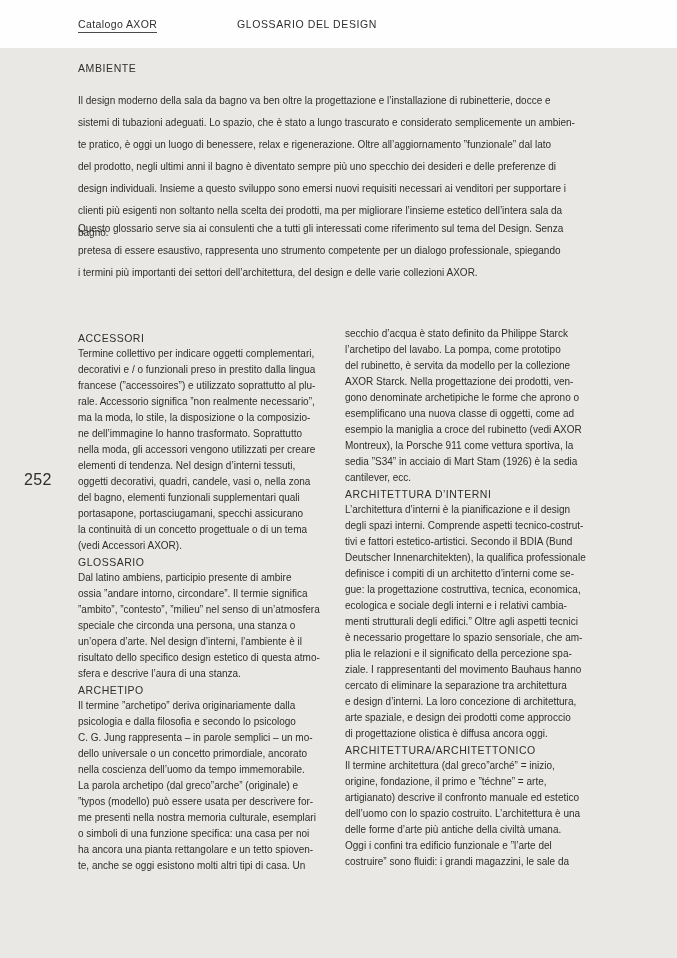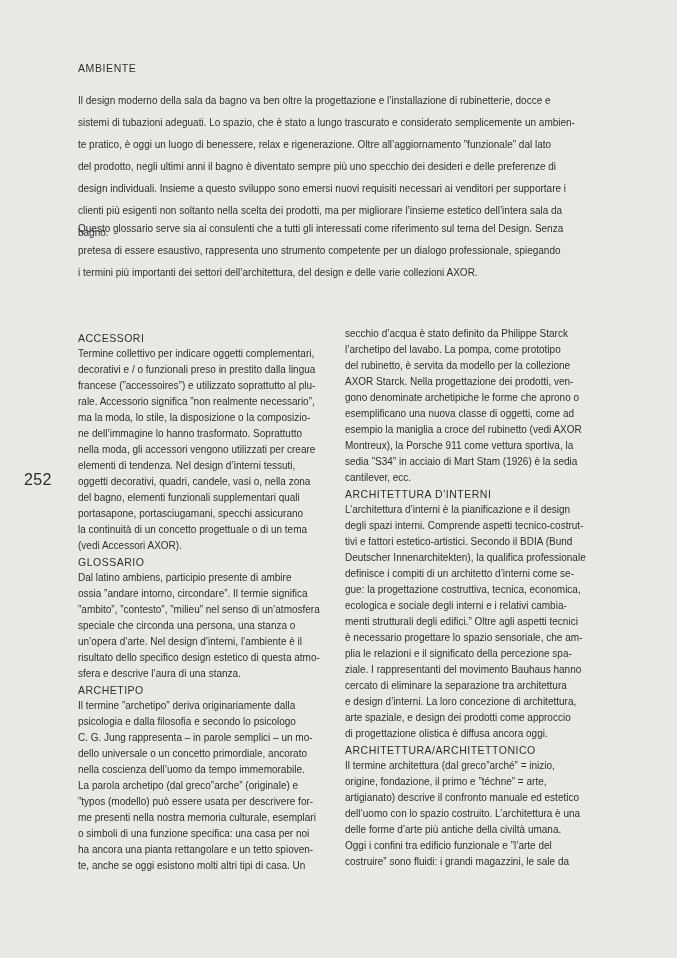--- a/index.html
+++ b/index.html
@@ -63,20 +63,24 @@
   .term.first { margin-top: 4px; }
   .def {
     white-space: pre;
   }
 </style>
 </head>
 <body>
 
 <div class="page">
 
+  <div class="header">
+    <span class="catalog-link">Catalogo AXOR</span>
+    <span class="section-title">GLOSSARIO DEL DESIGN</span>
+  </div>
 
   <div class="page-number">252</div>
 
   <div class="premessa-title">AMBIENTE</div>
 
   <div class="para para1">Il design moderno della sala da bagno va ben oltre la progettazione e l’installazione di rubinetterie, docce e
 sistemi di tubazioni adeguati. Lo spazio, che è stato a lungo trascurato e considerato semplicemente un ambien-
 te pratico, è oggi un luogo di benessere, relax e rigenerazione. Oltre all’aggiornamento ”funzionale” dal lato
 del prodotto, negli ultimi anni il bagno è diventato sempre più uno specchio dei desideri e delle preferenze di
 design individuali. Insieme a questo sviluppo sono emersi nuovi requisiti necessari ai venditori per supportare i

